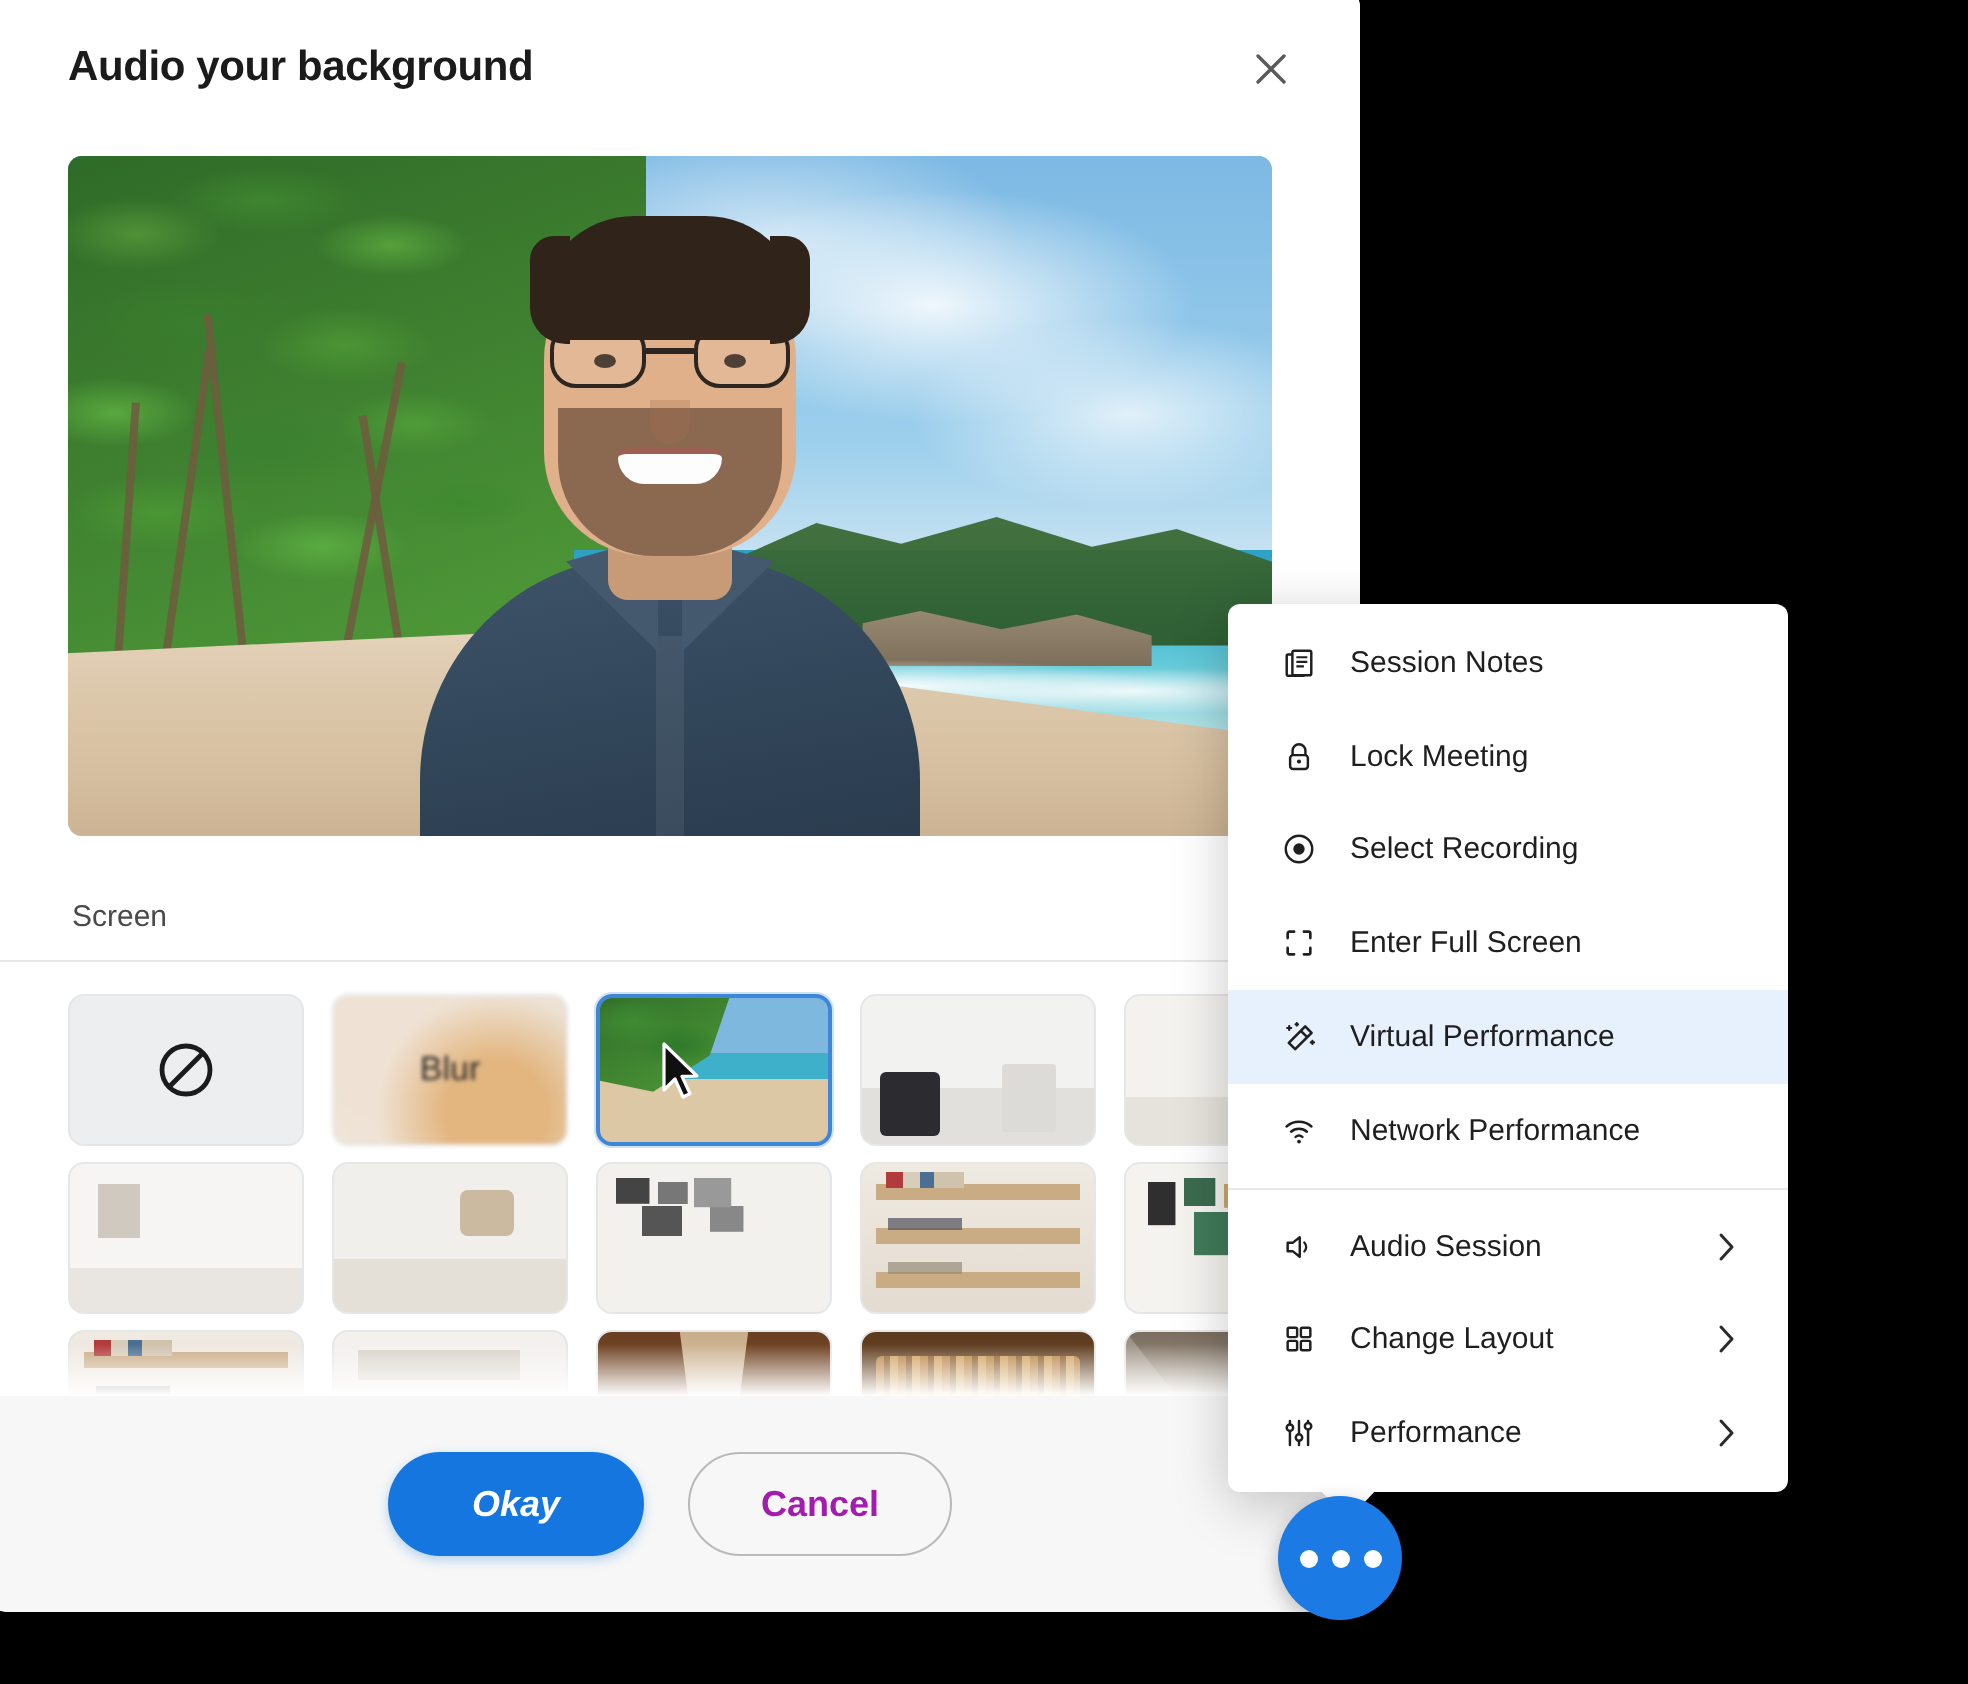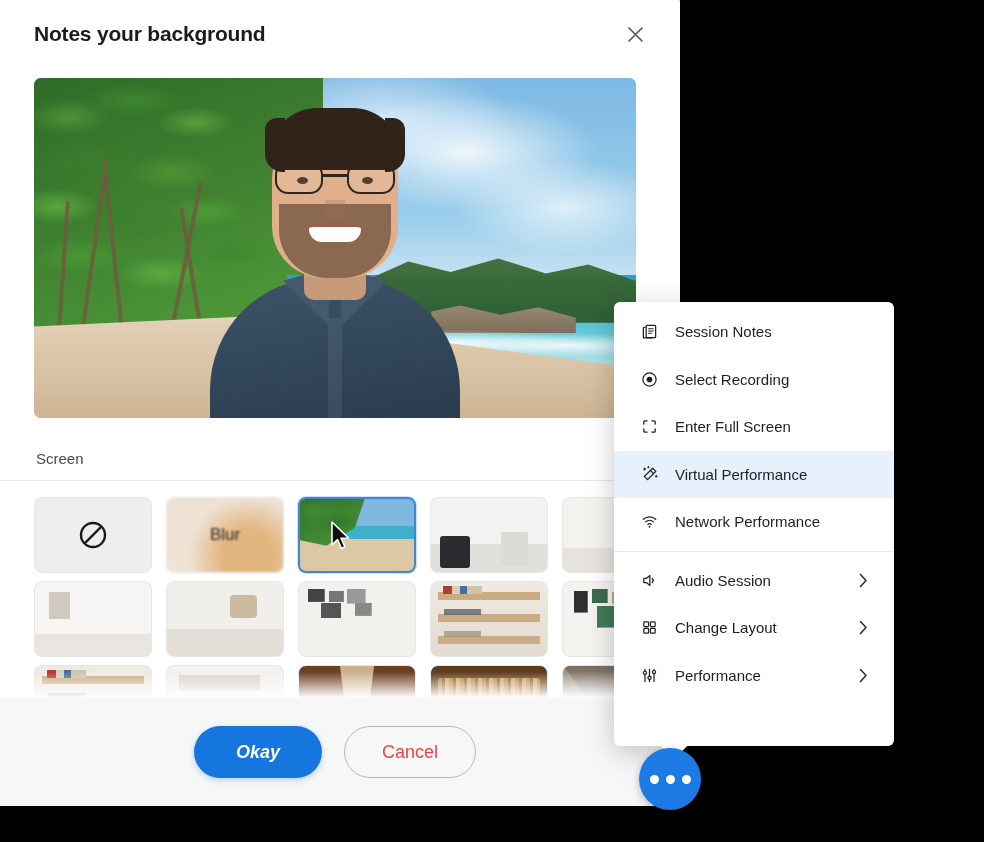--- a/index.html
+++ b/index.html
@@ -321,22 +321,22 @@
   .btn {
     font-size: 18px; font-weight: bold; border-radius: 28px;
     cursor: pointer; display: flex; align-items: center; justify-content: center;
   }
   .btn-primary {
     width: 128px; height: 52px; background: #1576e0; color: #fff; border: none;
     box-shadow: 0 2px 6px rgba(21,118,224,.3);
     font-style: italic;
   }
   .btn-secondary {
-    width: 132px; height: 52px; background: transparent; color: #ef4444;
-    border: 1.5px solid #b9b9b9; font-weight: normal;
+    width: 132px; height: 52px; background: transparent; color: #a21caf;
+    border: 1.5px solid #b9b9b9; font-weight: bold;
   }
 
   
   .cursor { position: absolute; left: 330px; top: 521px; width: 22px; height: 30px; pointer-events: none; z-index: 40; }
 
   
   .menu {
     position: absolute; left: 614px; top: 278px;
     width: 280px; height: 444px;
     background: #ffffff; border-radius: 6px;
@@ -378,21 +378,21 @@
   .fab span { width: 9px; height: 9px; border-radius: 50%; background: #fff; display:block; }
 </style>
 </head>
 <body>
 
 <div id="stage">
 
   <div class="dialog">
 
     <div class="dialog-header">
-      <div class="dialog-title">Notes your background</div>
+      <div class="dialog-title">Audio your background</div>
       <div class="close-btn">
         <svg width="17" height="17" viewBox="0 0 17 17" aria-hidden="true">
           <path d="M2 2 L15 15 M15 2 L2 15" stroke="currentColor" stroke-width="1.7" fill="none" stroke-linecap="round"></path>
         </svg>
       </div>
     </div>
 
     <div class="preview-wrap">
       <div class="preview">
         <div class="sky"></div>
@@ -489,20 +489,30 @@
       <span class="mi-icon">
         <svg width="17" height="17" viewBox="0 0 18 18" aria-hidden="true">
           <rect x="5.5" y="2.5" width="10" height="13" rx="1" fill="none" stroke="currentColor" stroke-width="1.3"></rect>
           <path d="M5.5 4.5 H3.2 a.7.7 0 0 0-.7.7 V15 a.7.7 0 0 0 .7.7 H12" fill="none" stroke="currentColor" stroke-width="1.3"></path>
           <path d="M7.6 6 h5.8 M7.6 8.4 h5.8 M7.6 10.8 h4" stroke="currentColor" stroke-width="1.1"></path>
         </svg>
       </span>
       <span class="mi-label">Session Notes</span>
     </div>
 
+    <div class="menu-item">
+      <span class="mi-icon">
+        <svg width="17" height="17" viewBox="0 0 18 18" aria-hidden="true">
+          <path d="M5.6 8 V5.7 a3.4 3.4 0 0 1 6.8 0 V8" fill="none" stroke="currentColor" stroke-width="1.3"></path>
+          <rect x="4.3" y="8" width="9.4" height="7.4" rx="1.6" fill="none" stroke="currentColor" stroke-width="1.3"></rect>
+          <circle cx="9" cy="11.4" r="1.1" fill="currentColor"></circle>
+        </svg>
+      </span>
+      <span class="mi-label">Lock Meeting</span>
+    </div>
 
     <div class="menu-item">
       <span class="mi-icon">
         <svg width="17" height="17" viewBox="0 0 18 18" aria-hidden="true">
           <circle cx="9" cy="9" r="7" fill="none" stroke="currentColor" stroke-width="1.3"></circle>
           <circle cx="9" cy="9" r="3" fill="currentColor"></circle>
         </svg>
       </span>
       <span class="mi-label">Select Recording</span>
     </div>

